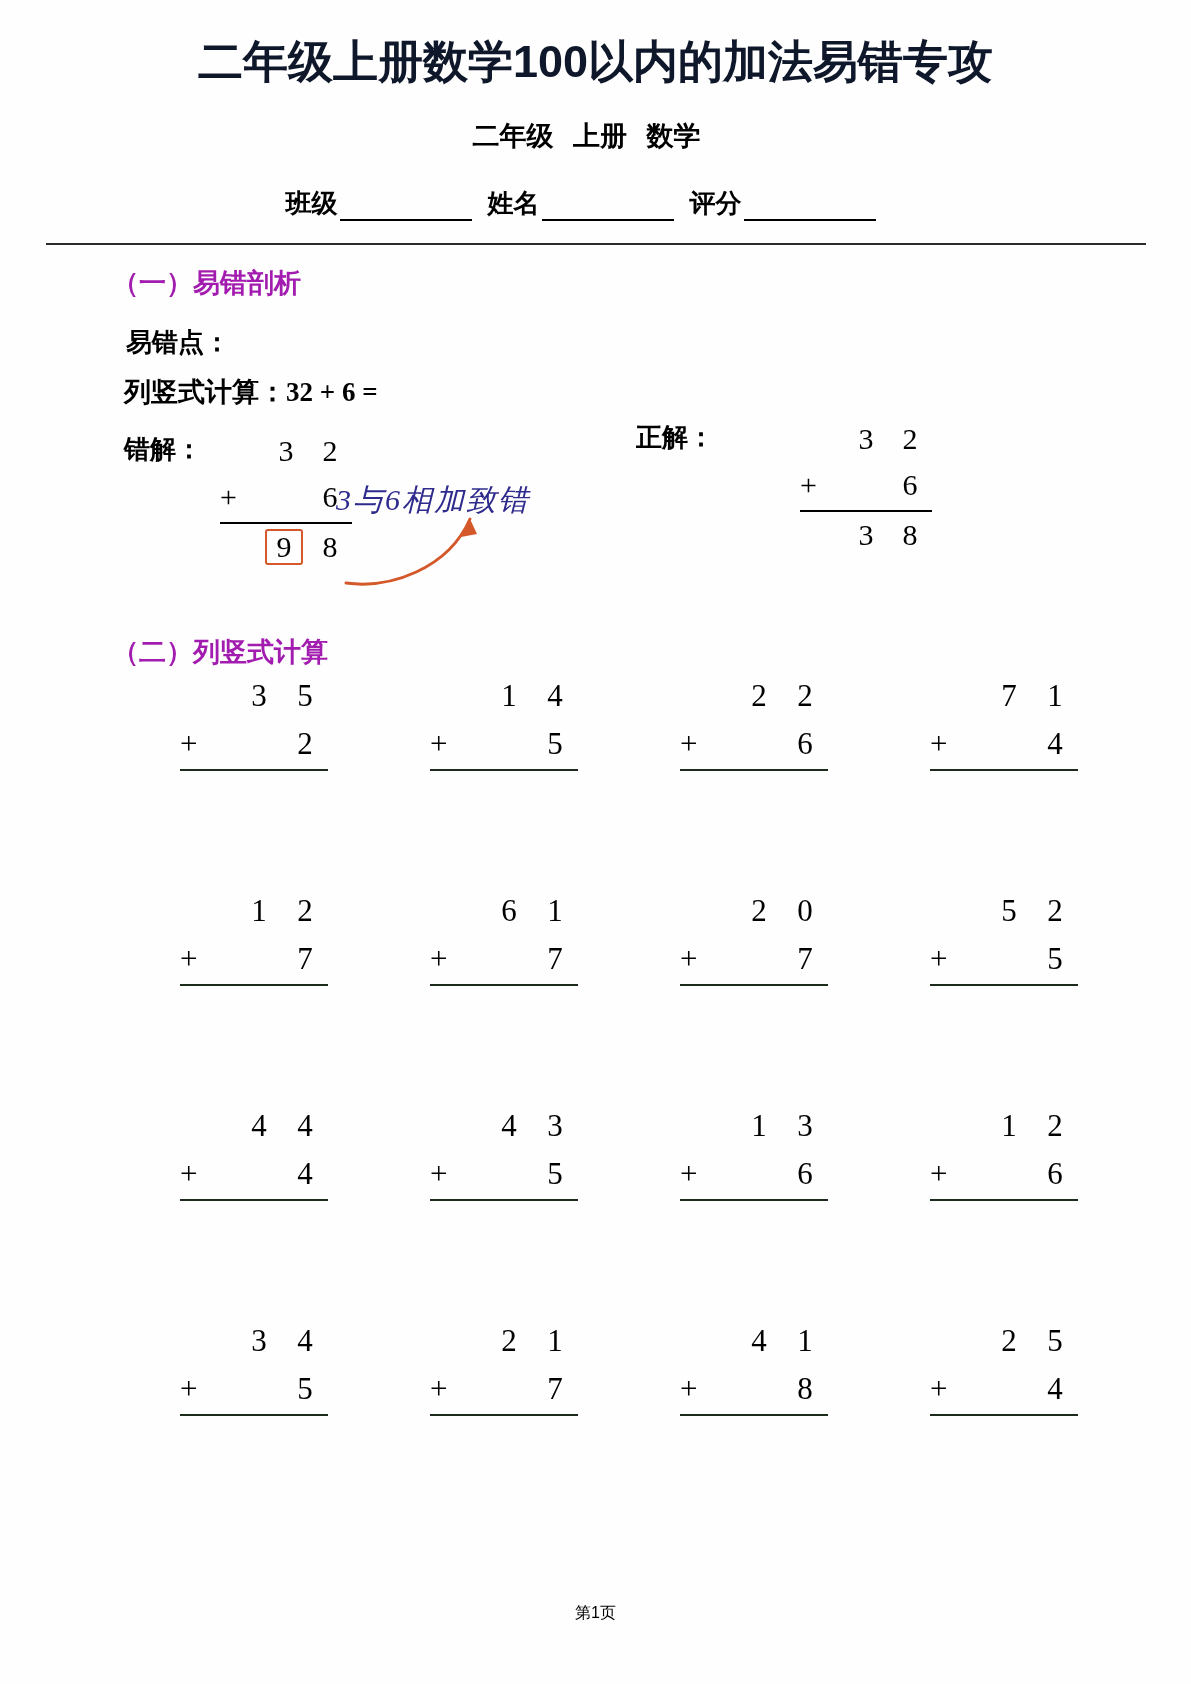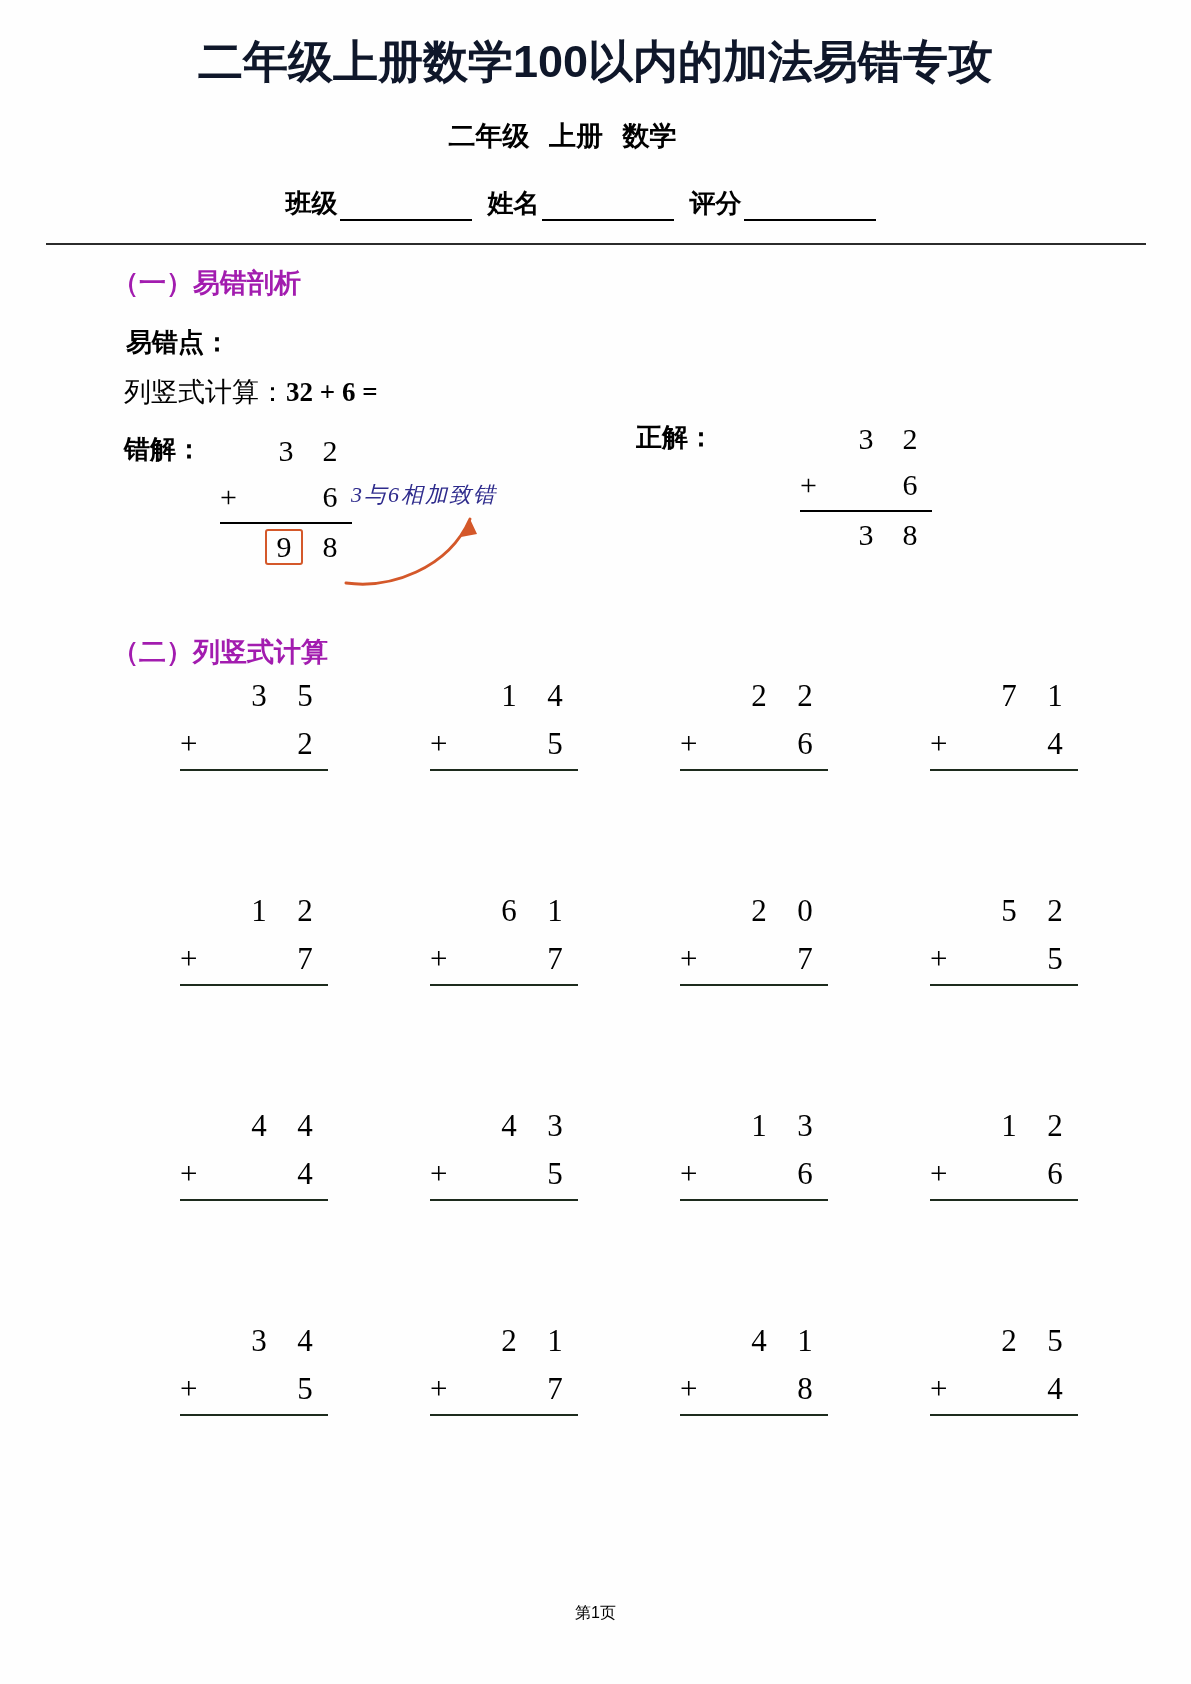--- a/index.html
+++ b/index.html
@@ -38,20 +38,21 @@
   .doc-subtitle {
     position: absolute;
     top: 118px;
     left: 0;
     width: 1125px;
     text-align: center;
     font-family: "Liberation Sans", "DejaVu Sans", sans-serif;
     font-weight: bold;
     font-size: 27px;
     color: #000;
+    padding-left: 24px;
   }
   .doc-subtitle span { margin: 0 6px; }
 
   .fields-row {
     position: absolute;
     top: 186px;
     left: 0;
     width: 1161px;
     display: flex;
     justify-content: center;
@@ -111,21 +112,21 @@
     position: absolute;
     top: 374px;
     left: 124px;
     font-family: "Liberation Serif", "DejaVu Serif", serif;
     font-size: 27px;
     font-weight: bold;
     white-space: nowrap;
   }
   .calc-prompt .cn {
     font-family: "Liberation Sans", "DejaVu Sans", sans-serif;
-    font-weight: normal;
+    font-weight: bold;
   }
 
   
   .example {
     position: absolute;
     display: flex;
     align-items: flex-start;
   }
   #example-wrong { top: 428px; left: 124px; }
   #example-right { top: 416px; left: 588px; margin-left: 48px; }
@@ -171,23 +172,23 @@
     border: 2px solid #d4582a;
     border-radius: 3px;
     line-height: 32px;
     margin-right: 4px;
   }
 
   
   .annotation {
     position: absolute;
     top: 480px;
-    left: 351px;
+    left: 336px;
     font-family: "Liberation Serif", "DejaVu Serif", serif;
-    font-size: 22px;
+    font-size: 30px;
     font-style: italic;
     color: #2e2b8c;
     white-space: nowrap;
     letter-spacing: 2px;
   }
   .arrow-svg {
     position: absolute;
     top: 495px;
     left: 330px;
     width: 190px;

